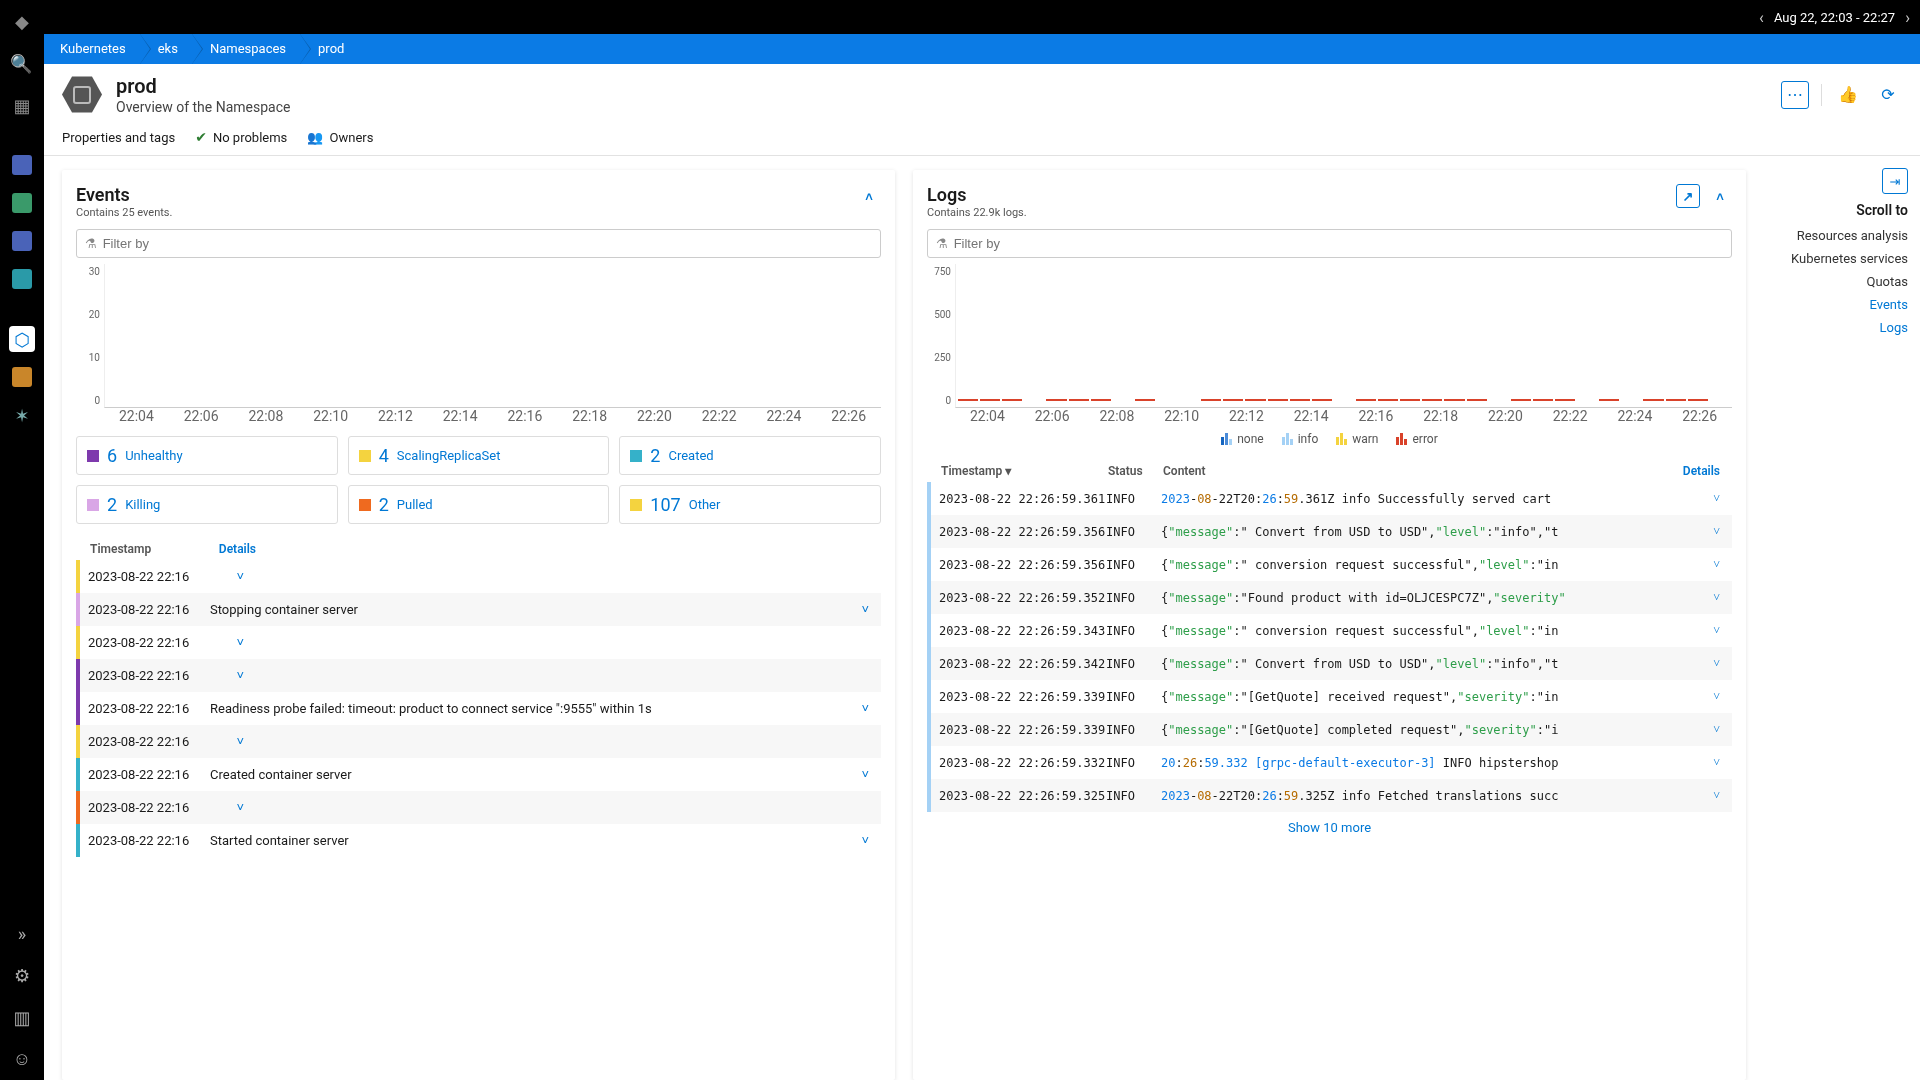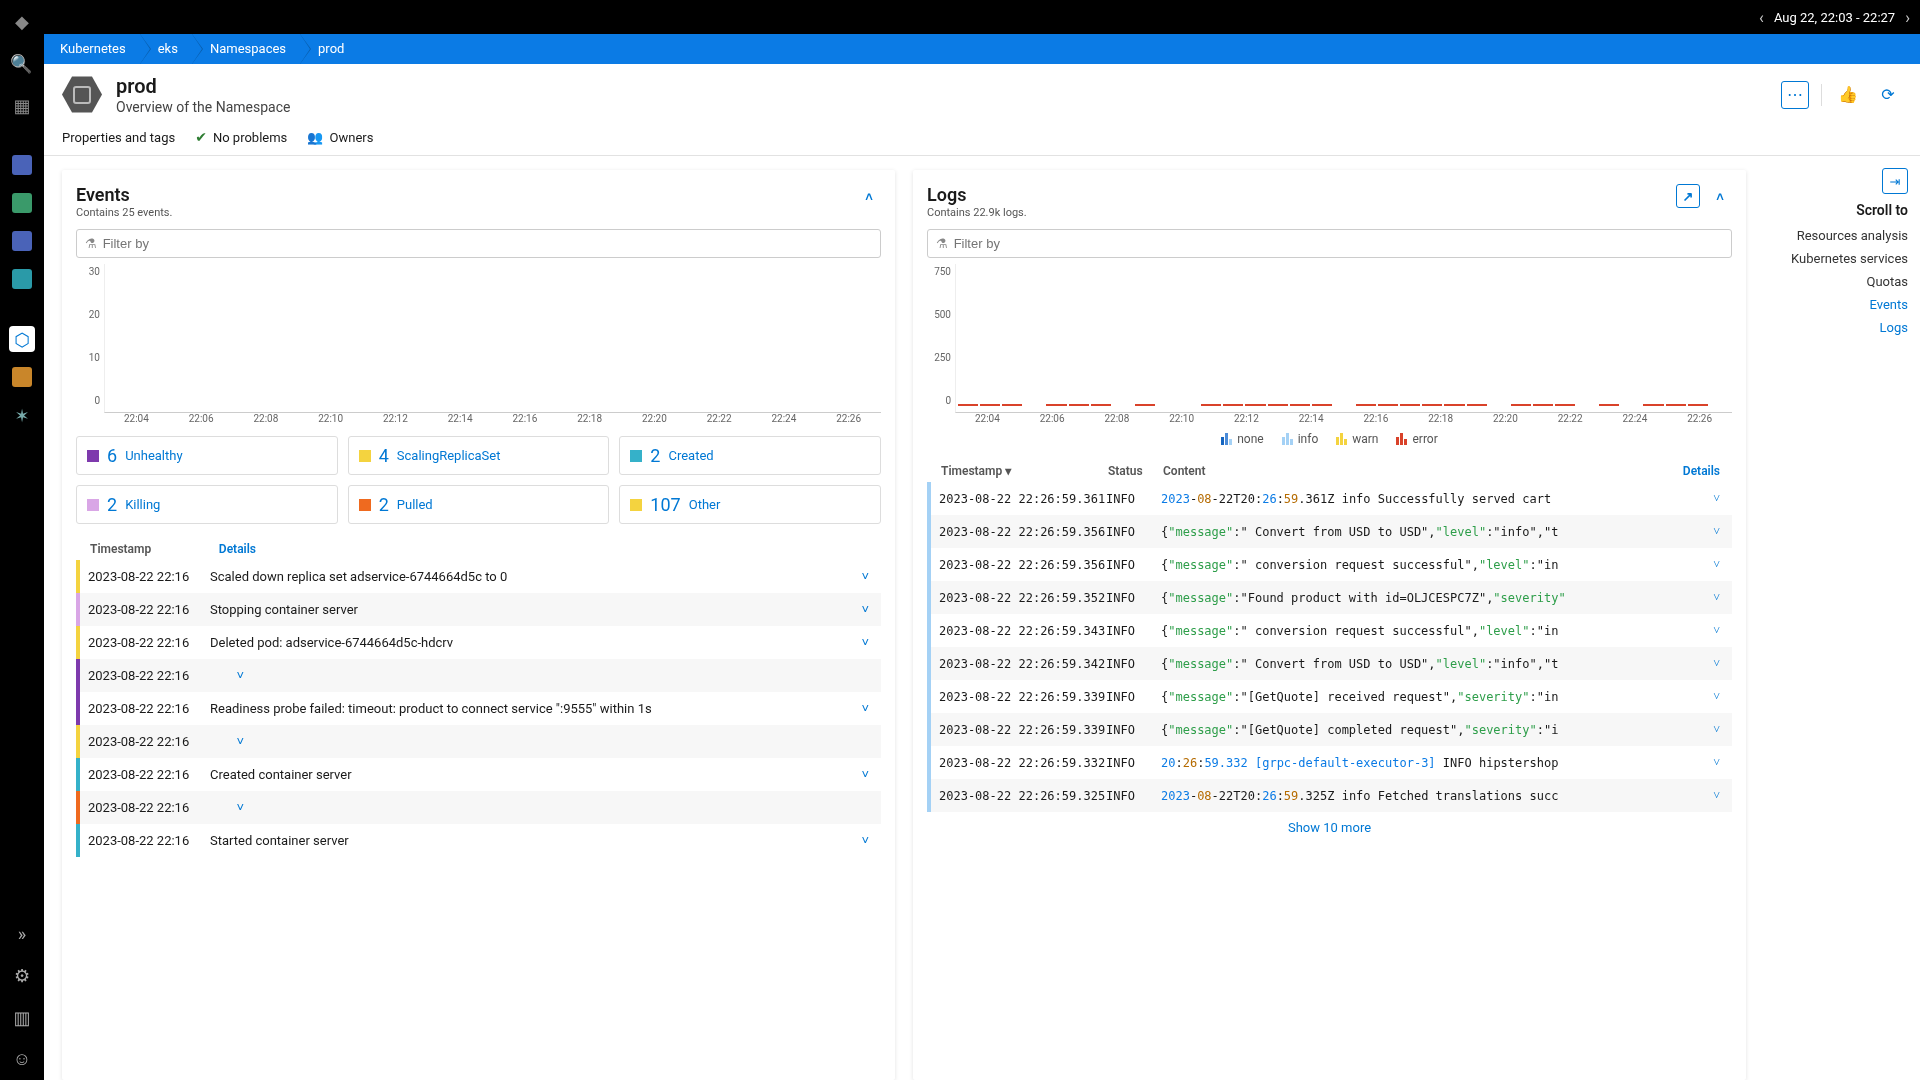--- a/index.html
+++ b/index.html
@@ -41,21 +41,21 @@
 .ph-icon { width: 24px; height: 24px; display: flex; align-items: center; justify-content: center; color: #0078d4; cursor: pointer; border-radius: 3px; font-weight: bold; }
 .ph-icon.boxed { border: 1px solid #0078d4; font-size: 13px; }
 .filter { margin-top: 10px; border: 1px solid #ccc; border-radius: 3px; display: flex; align-items: center; padding: 6px 8px; color: #888; gap: 6px; }
 .filter input { border: none; outline: none; flex: 1; font-size: 13px; background: transparent; }
 .chart { margin-top: 6px; height: 160px; display: flex; }
 .chart .yaxis { display: flex; flex-direction: column; justify-content: space-between; align-items: flex-end; padding: 2px 4px 18px 0; font-size: 10px; color: #666; width: 28px; }
 .chart .plot { flex: 1; display: flex; flex-direction: column; }
 .chart .bars { flex: 1; display: flex; align-items: flex-end; gap: 2px; border-bottom: 1px solid #ccc; border-left: 1px solid #eee; padding: 0 2px; }
 .chart .bar { flex: 1; display: flex; flex-direction: column-reverse; position: relative; }
 .chart .seg { width: 100%; }
-.chart .xaxis { display: flex; font-size: 10px; color: #666; }
+.chart .xaxis { display: flex; font-size: 14px; color: #666; }
 .chart .xaxis span { flex: 3; text-align: center; }
 .legend-cards { display: grid; grid-template-columns: repeat(3, 1fr); gap: 10px; margin-top: 12px; }
 .lc { border: 1px solid #ddd; border-radius: 3px; padding: 8px 10px; display: flex; align-items: center; gap: 8px; cursor: pointer; }
 .lc .sw { width: 12px; height: 12px; }
 .lc .n { color: #0078d4; font-size: 18px; font-weight: 400; }
 .lc .lbl { color: #0078d4; font-size: 13px; }
 .table { margin-top: 14px; }
 .thead, .trow { display: flex; align-items: center; }
 .thead { font-size: 12px; color: #555; font-weight: 600; padding: 4px 6px; }
 .trow { font-size: 13px; padding: 9px 6px 9px 0; border-left: 4px solid transparent; position: relative; }
@@ -519,31 +519,29 @@
               </div>
             </div>
           <div class="table">
             <div class="thead">
               <div class="col-ts">Timestamp</div>
               <div class="col-dt" style="width:50px">Details</div>
             </div>
             <div id="ev-rows">
                 <div class="trow" style="border-left-color: rgb(244, 211, 63);">
                   <div class="col-ts">2023-08-22 22:16</div>
-                  <div class="col-ev">Scaled down replica set adservice-6744664d5c to 0</div>
                   <div class="col-dt">˅</div>
                 </div>
                 <div class="trow" style="border-left-color: rgb(217, 166, 230);">
                   <div class="col-ts">2023-08-22 22:16</div>
                   <div class="col-ev">Stopping container server</div>
                   <div class="col-dt">˅</div>
                 </div>
                 <div class="trow" style="border-left-color: rgb(244, 211, 63);">
                   <div class="col-ts">2023-08-22 22:16</div>
-                  <div class="col-ev">Deleted pod: adservice-6744664d5c-hdcrv</div>
                   <div class="col-dt">˅</div>
                 </div>
                 <div class="trow" style="border-left-color: rgb(126, 58, 173);">
                   <div class="col-ts">2023-08-22 22:16</div>
                   <div class="col-dt">˅</div>
                 </div>
                 <div class="trow" style="border-left-color: rgb(126, 58, 173);">
                   <div class="col-ts">2023-08-22 22:16</div>
                   <div class="col-ev">Readiness probe failed: timeout: product to connect service ":9555" within 1s</div>
                   <div class="col-dt">˅</div>

